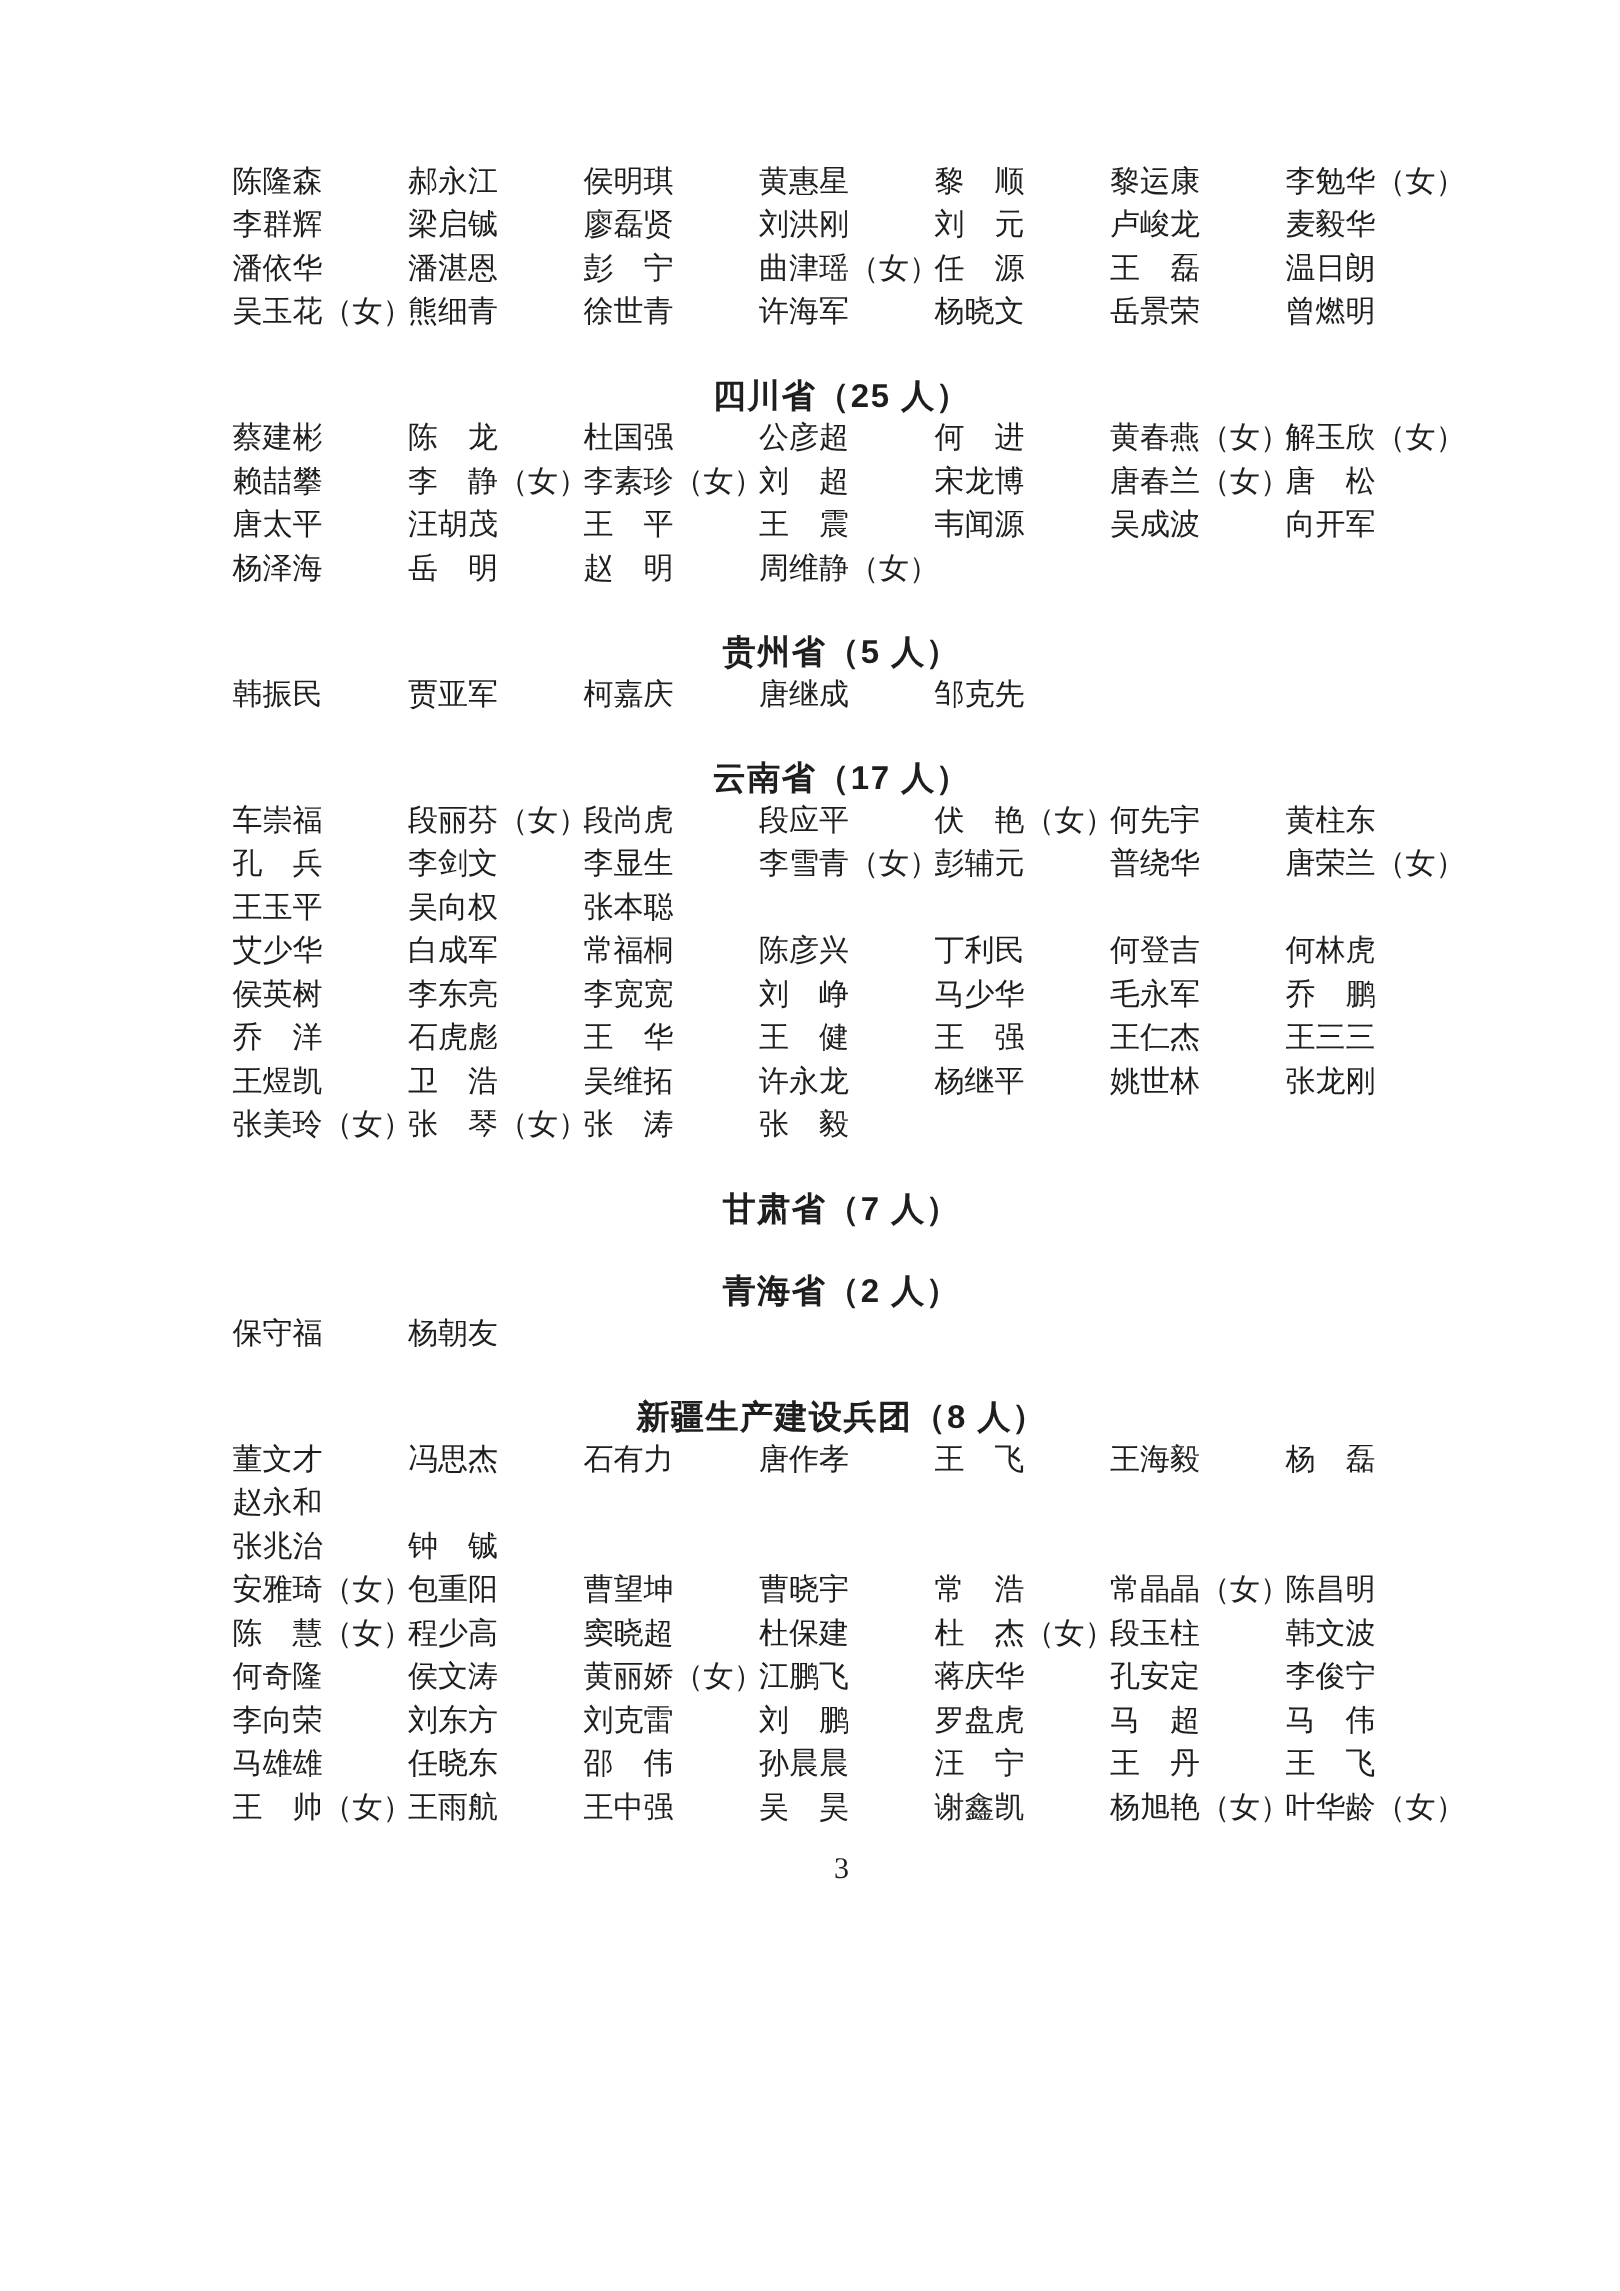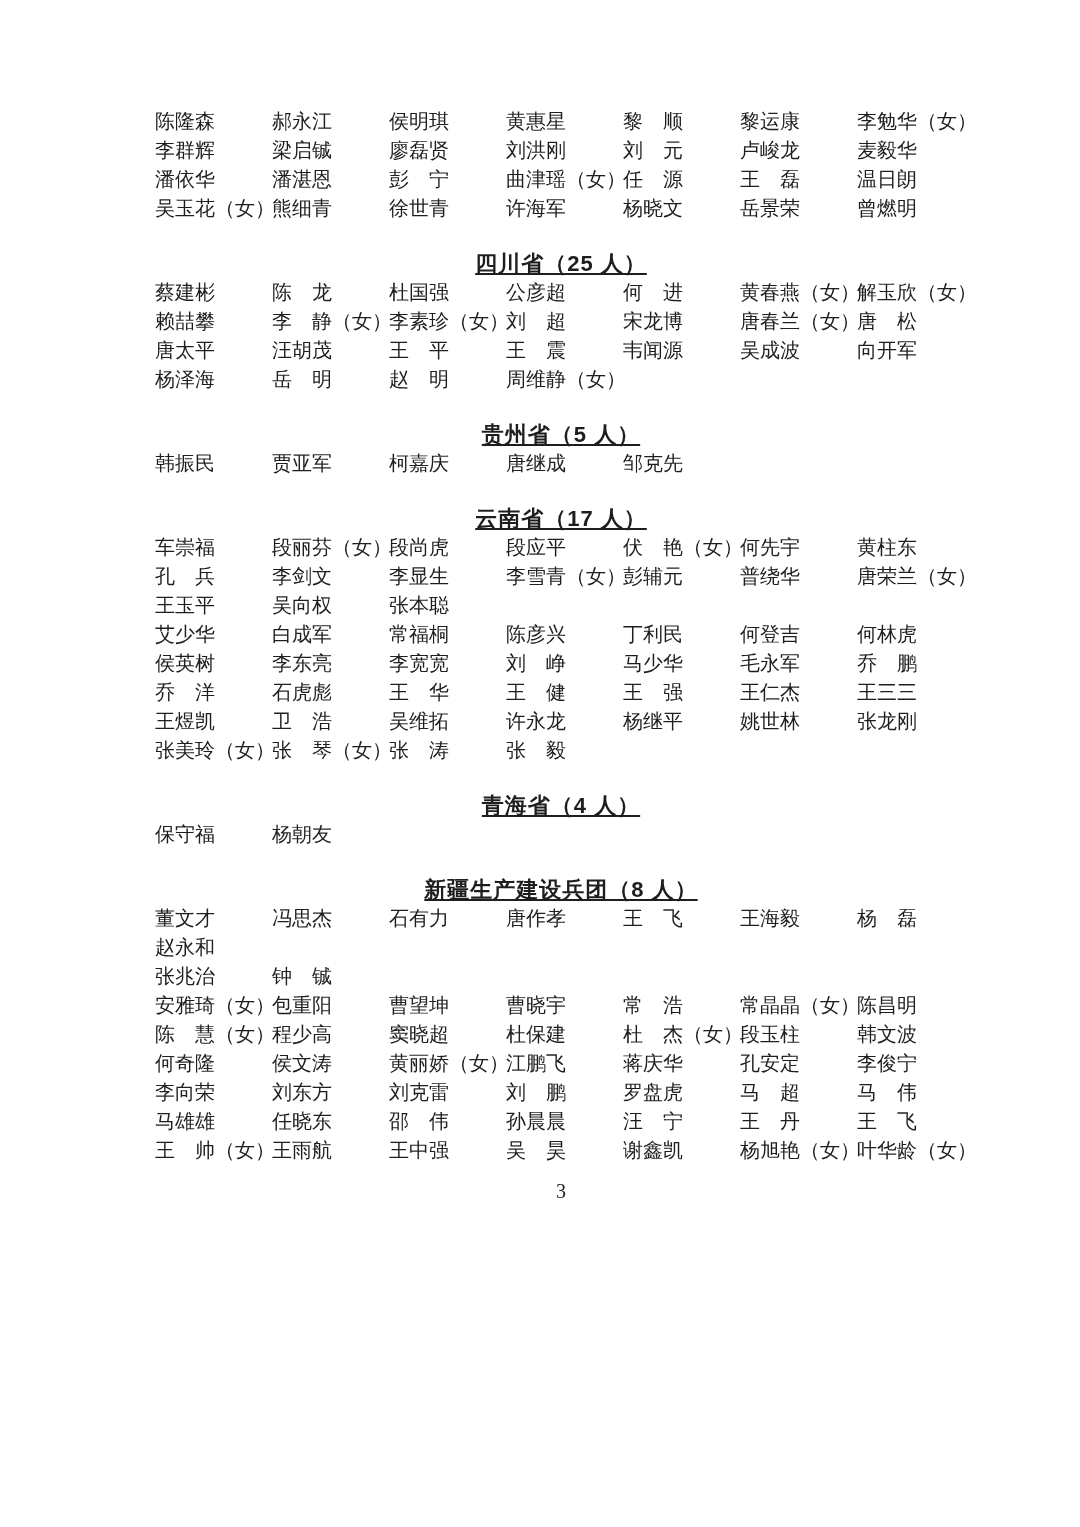--- a/index.html
+++ b/index.html
@@ -32,21 +32,20 @@
   }
   .section-title {
     margin-top: 26px;
     height: 29px;
     line-height: 29px;
     text-align: center;
     font-family: "Liberation Sans", "DejaVu Sans", sans-serif;
     font-weight: 700;
     font-size: 22px;
     letter-spacing: 1px;
-    text-decoration: underline;
   }
   .page-number {
     margin-top: 12px;
     height: 29px;
     line-height: 29px;
     text-align: center;
     font-size: 20px;
   }
 </style>
 </head>
@@ -168,21 +167,22 @@
           <span class="name">吴维拓</span>
           <span class="name">许永龙</span>
           <span class="name">杨继平</span>
           <span class="name">姚世林</span>
           <span class="name">张龙刚</span>
           <span class="name">张美玲（女）</span>
           <span class="name">张　琴（女）</span>
           <span class="name">张　涛</span>
           <span class="name">张　毅</span>
         </div>
-        <div class="section-title">青海省（4 人）</div>
+        <div class="section-title">甘肃省（7 人）</div>
+        <div class="section-title">青海省（2 人）</div>
         <div class="names-grid">
           <span class="name">保守福</span>
           <span class="name">杨朝友</span>
         </div>
         <div class="section-title">新疆生产建设兵团（8 人）</div>
         <div class="names-grid">
           <span class="name">董文才</span>
           <span class="name">冯思杰</span>
           <span class="name">石有力</span>
           <span class="name">唐作孝</span>

